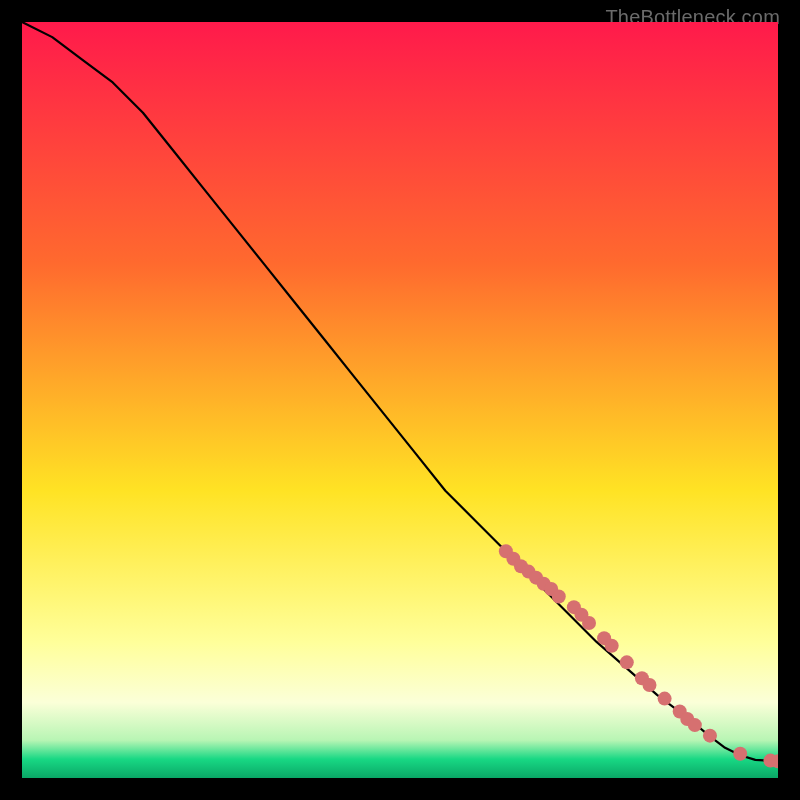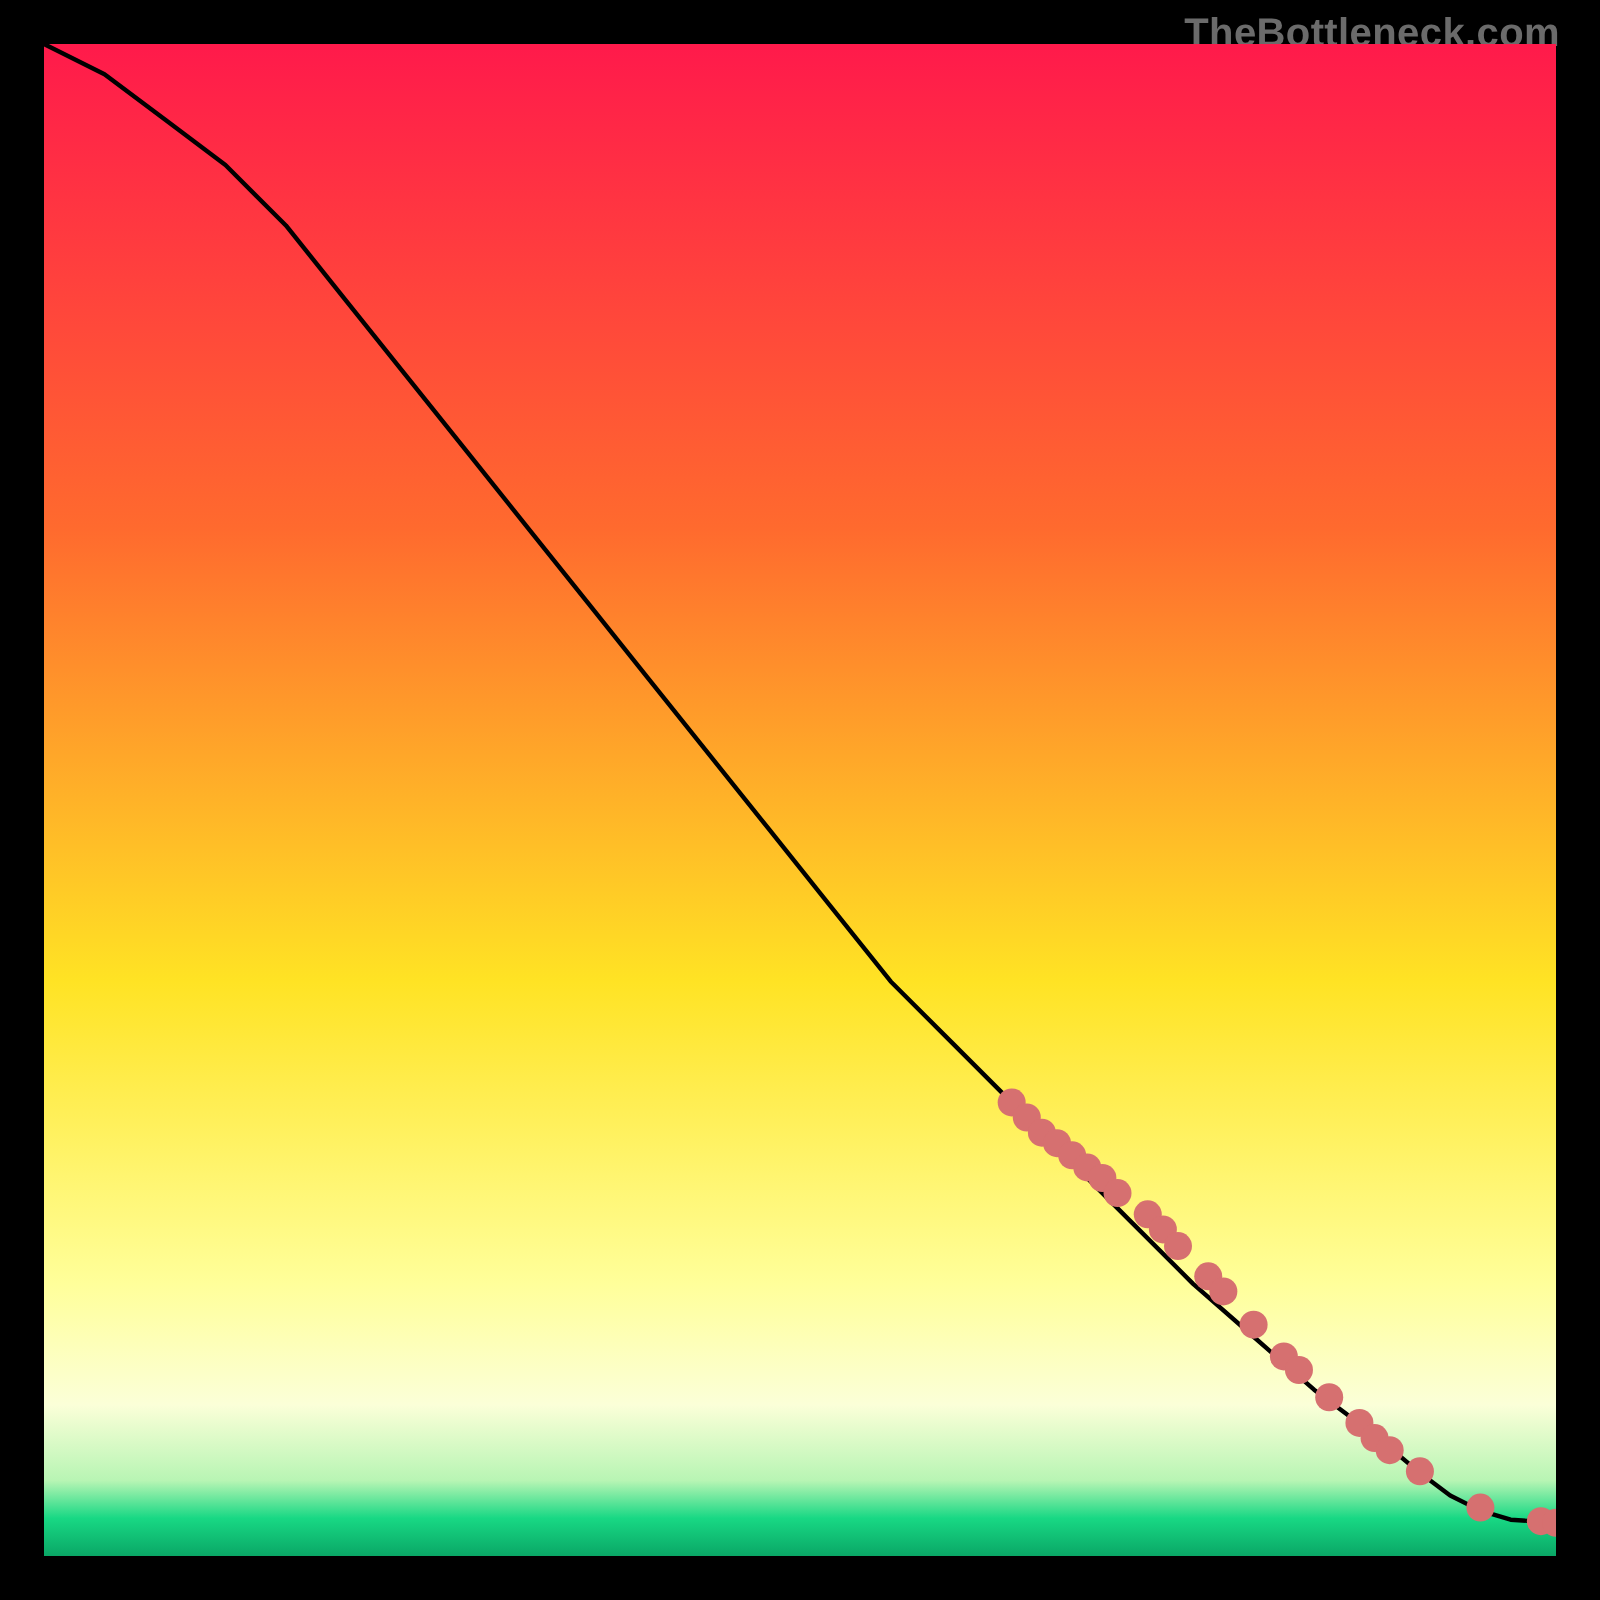--- a/index.html
+++ b/index.html
@@ -32,21 +32,21 @@
   .svg-layer {
     position: absolute;
     inset: 0;
   }
   .watermark {
     position: absolute;
     top: 6px;
     right: 20px;
     color: #6b6b6b;
     font-size: 20px;
-    font-weight: 700;
+    font-weight: 400;
     letter-spacing: 0.2px;
     user-select: none;
   }
 </style>
 </head>
 <body>
 
 <div class="stage">
 
   <div class="watermark">TheBottleneck.com</div>

